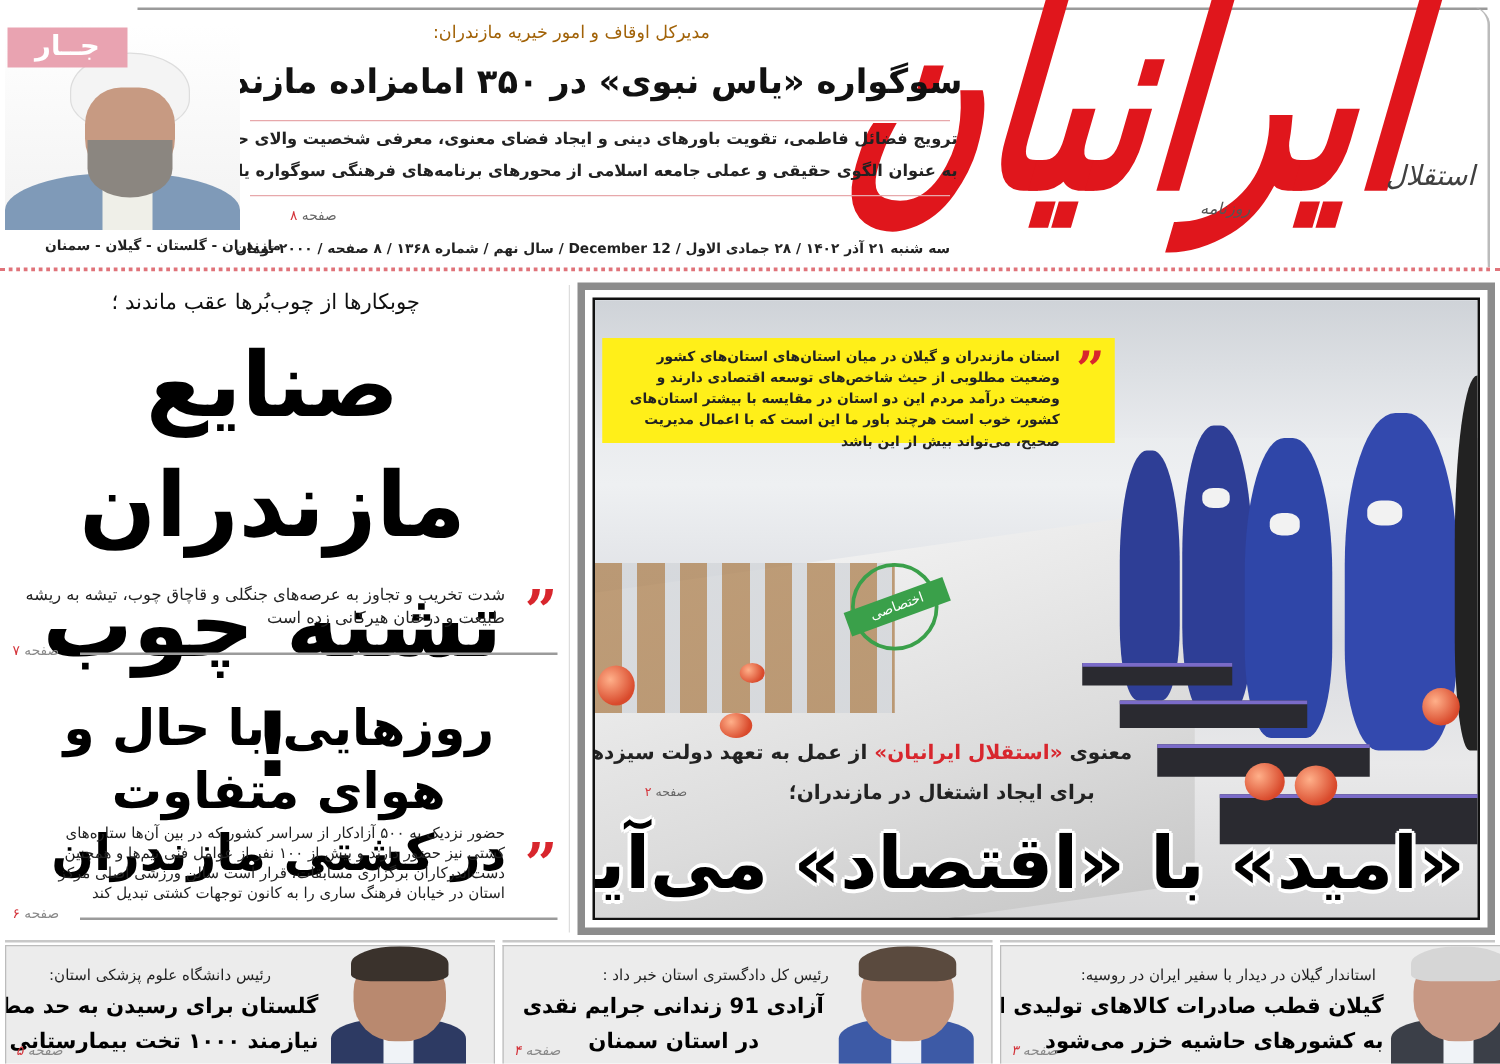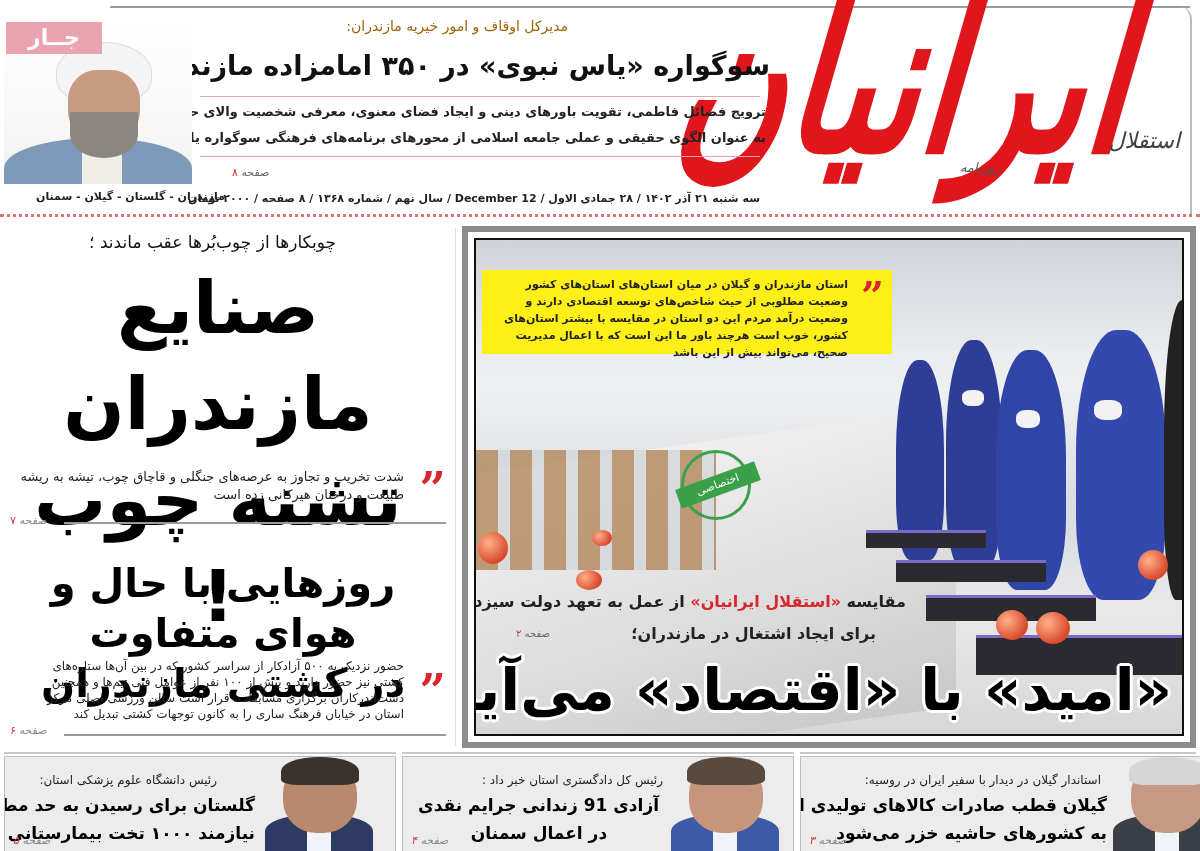--- a/index.html
+++ b/index.html
@@ -181,21 +181,21 @@
     <div class="yellowbox">
       <div class="yb-quote">”</div>
       <div class="yb-text">استان مازندران و گیلان در میان استان‌های استان‌های کشور وضعیت مطلوبی از حیث شاخص‌های توسعه اقتصادی دارند و وضعیت درآمد مردم این دو استان در مقایسه با بیشتر استان‌های کشور، خوب است هرچند باور ما این است که با اعمال مدیریت صحیح، می‌تواند بیش از این باشد</div>
     </div>
 
     <div class="stamp">
       <div class="stamp-band">اختصاصی</div>
     </div>
 
     <div class="report-kicker">
-      <span>مقایسه</span>
+      <span>معنوی</span>
       <span class="red">«استقلال ایرانیان»</span>
       <span>از عمل به تعهد دولت سیزدهم</span>
     </div>
     <div class="report-kicker2">برای ایجاد اشتغال در مازندران؛</div>
     <div class="mp-page">
       <span>صفحه</span>
       <span class="num">۲</span>
     </div>
     <div class="big-headline">«امید» با «اقتصاد» می‌آید !</div>
   </div>
@@ -226,21 +226,21 @@
 <div class="teaser" style="left:402px; width:392px">
   <div class="photo" style="right:10px">
     <div class="t-suit" style="background:#3d5aa6"></div>
     <div class="t-shirt"></div>
     <div class="t-head" style="background:#c5957c"></div>
     <div class="t-hair" style="background:#5a4a3e"></div>
   </div>
   <div class="t-kicker" style="right:130px; top:16px">رئیس کل دادگستری استان خبر داد :</div>
   <div class="t-title" style="right:134px; top:34px; width:240px; text-align:center">
     <div>آزادی 91 زندانی جرایم نقدی</div>
-    <div>در اعمال سمنان</div>
+    <div>در استان سمنان</div>
   </div>
   <div class="t-page">
     <span>صفحه</span>
     <span class="num">۴</span>
   </div>
 </div>
 
 <div class="teaser" style="left:4px; width:392px">
   <div class="photo" style="left:256px">
     <div class="t-suit" style="background:#2d3a63"></div>

